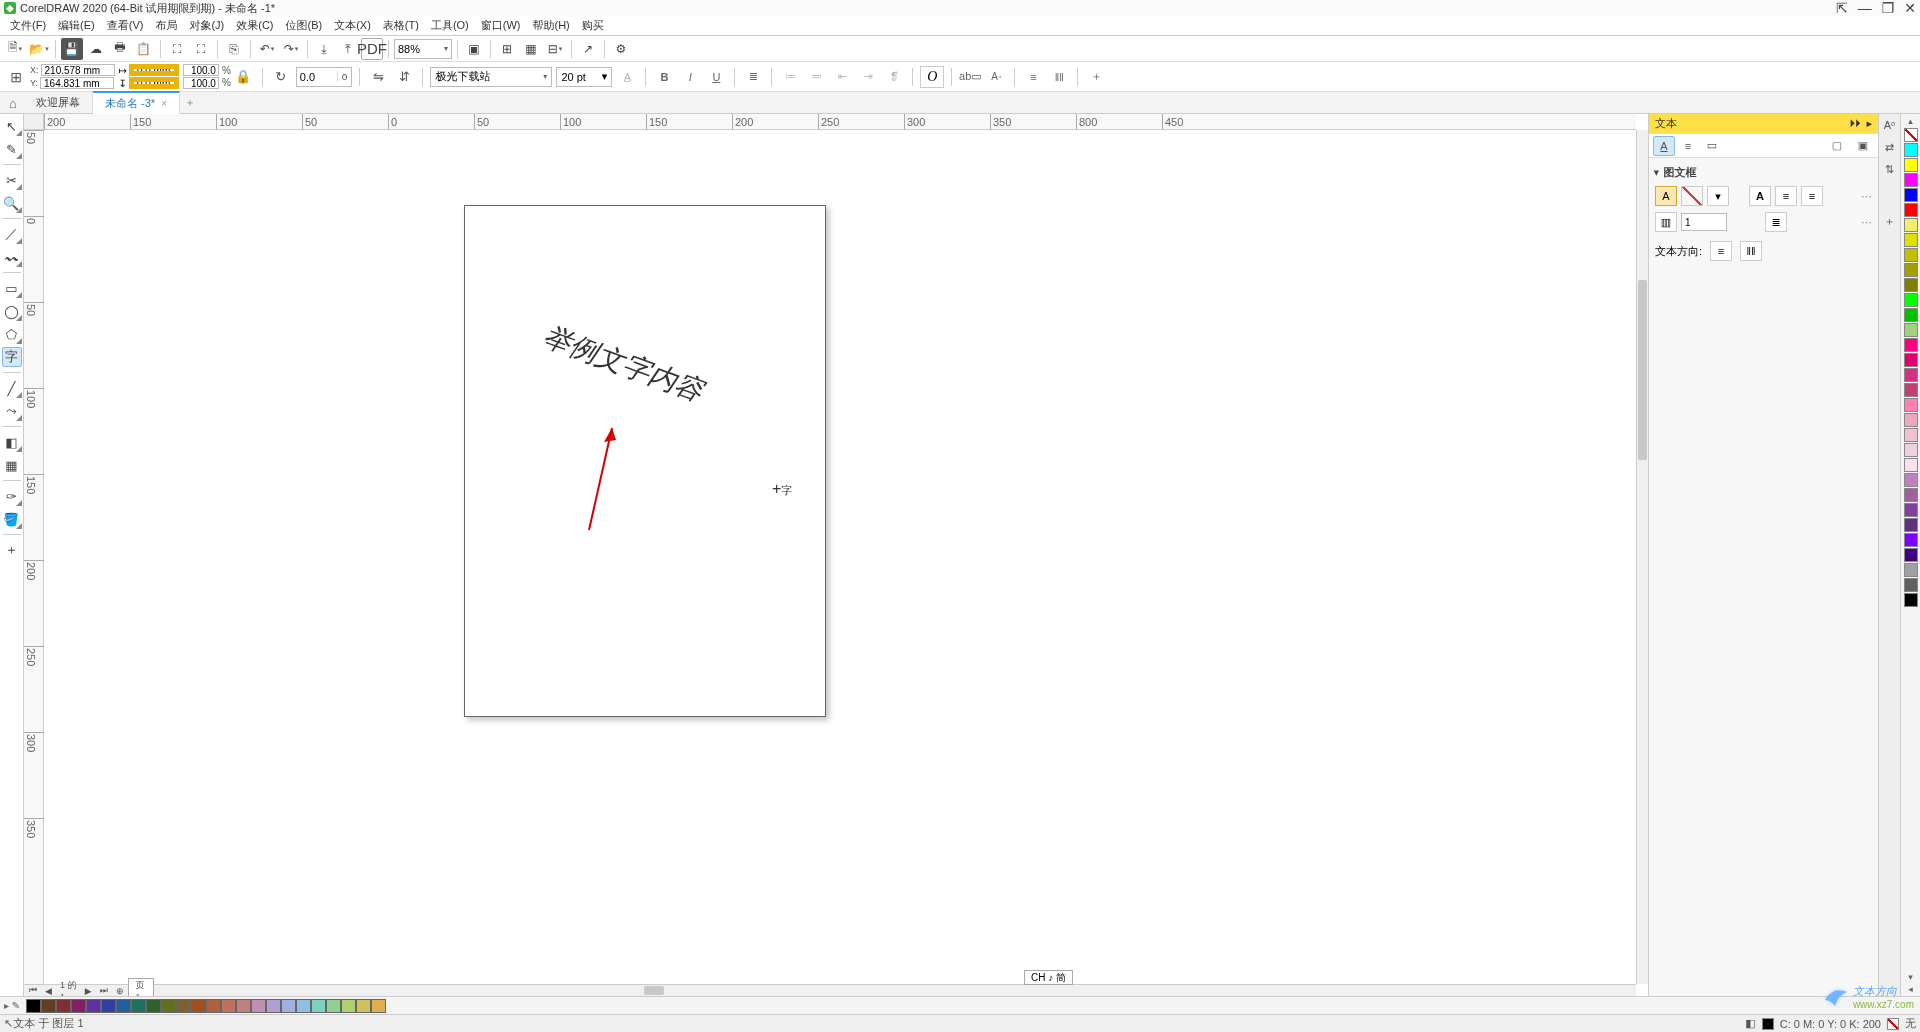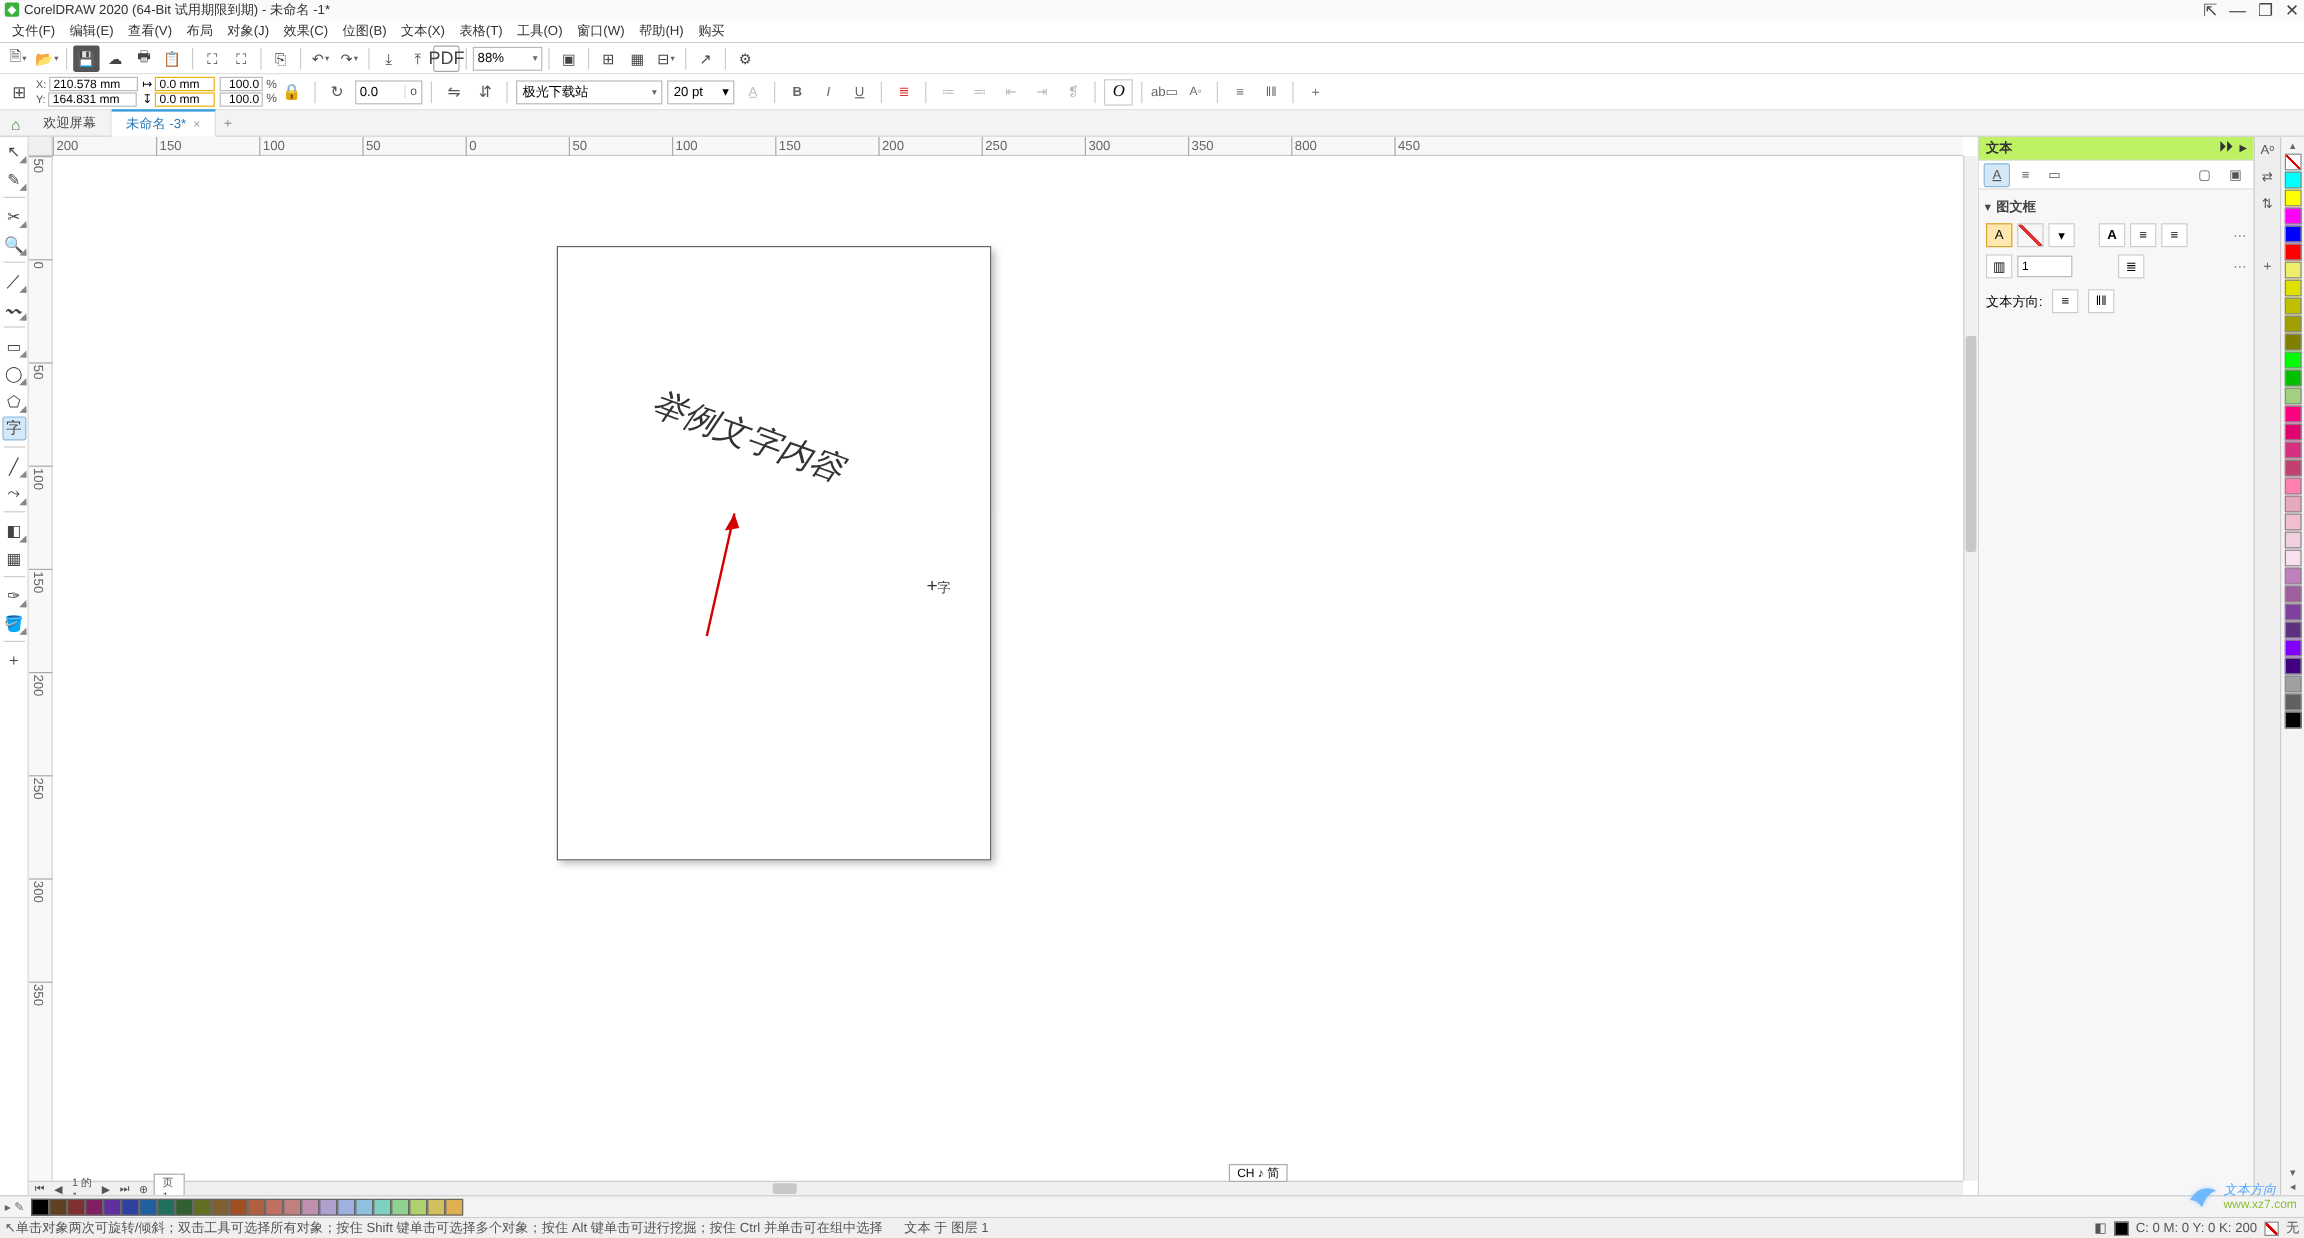--- a/index.html
+++ b/index.html
@@ -24,21 +24,21 @@
 .tb-field { height: 20px; border: 1px solid #bbb; background: #fff; padding: 0 3px; font-size: 11px; }
 .zoom-box { width: 58px; display: flex; align-items: center; justify-content: space-between; }
 .zoom-box .dd { font-size: 8px; color: #666; }
 
 
 .propbar { display: flex; align-items: center; height: 30px; background: #fff; padding: 1px 4px; gap: 4px; border-bottom: 1px solid #ddd; }
 .grp { display: flex; align-items: center; gap: 2px; }
 .xy-icon { width: 24px; height: 24px; display: flex; align-items: center; justify-content: center; font-size: 14px; color: #555; }
 .small-stack { display: flex; flex-direction: column; gap: 1px; }
 .coord-field { width: 74px; height: 12px; border: 1px solid #bbb; background: #fff; padding: 0 3px; font-size: 10px; }
-.size-field { width: 50px; height: 12px; border: 1px solid #eab308; background:#fff; padding:0 3px; font-size:10px;}
+.size-field { width: 50px; height: 12px; border: 5px solid #eab308; background:#fff; padding:0 3px; font-size:10px;}
 .pct-field { width: 36px; height: 12px; border:1px solid #bbb; background:#fff; padding:0 2px; font-size:10px; text-align:right;}
 .pct-stack { display:flex; flex-direction:column; gap:1px;}
 .pct-label { font-size:10px; color:#555; margin-left:1px;}
 .prop-btn { width: 22px; height: 22px; display:inline-flex; align-items:center; justify-content:center; border-radius:2px; cursor:pointer; color:#555; font-size:13px; }
 .angle-box { display:flex; align-items:center; border:1px solid #bbb; height:20px; }
 .angle-box input { border:none; width:40px; padding:0 3px; font-size:11px; outline:none;}
 .angle-box .deg{ padding:0 4px; font-size:10px; color:#555; border-left:1px solid #ddd;}
 .font-select { width:122px; height:20px; border:1px solid #bbb; background:#fff; display:flex; align-items:center; padding:0 4px; justify-content:space-between;}
 .font-select .dd{font-size:8px;color:#666;}
 .size-select{ width:56px; height:20px; border:1px solid #bbb; background:#fff; display:flex; align-items:center; padding:0 4px; justify-content:space-between;}
@@ -76,21 +76,21 @@
 .vsb{position:absolute; right:0; top:16px; bottom:12px; width:12px; background:#f0f0f0; border-left:1px solid #ccc;}
 .vsb .thumb{position:absolute; left:1px; right:1px; top:150px; height:180px; background:#c8c8c8; border-radius:2px;}
 .hsb{position:absolute; left:130px; right:12px; bottom:0; height:12px; background:#f0f0f0; border-top:1px solid #ccc;}
 .hsb .thumb{position:absolute; top:1px; bottom:1px; left:490px; width:20px; background:#c8c8c8; border-radius:2px;}
 .nav-bar{position:absolute; left:0; bottom:0; height:12px; width:130px; background:#f0f0f0; border-top:1px solid #ccc; display:flex; align-items:center; gap:2px; padding-left:2px;}
 .nav-bar span{font-size:9px; color:#555; padding:0 3px; cursor:pointer;}
 .ime-ind{position:absolute; left:980px; bottom:-1px; height:15px; border:1px solid #aaa; padding:0 6px; font-size:10px; display:flex; align-items:center; background:#fff; z-index:5;}
 
 
 .docker{ width:230px; background:#f7f7f7; border-left:1px solid #ccc; display:flex; flex-direction:column;}
-.docker-title{height:20px; display:flex; align-items:center; padding:0 6px; font-size:11px; color:#333; border-bottom:1px solid #ddd; background:#bef264;font-weight:bold;}
+.docker-title{height:20px; display:flex; align-items:center; padding:0 6px; font-size:11px; color:#333; border-bottom:1px solid #ddd; background:#fde047;}
 .docker-tabs{height:24px; display:flex; align-items:center; gap:2px; padding:2px 4px; border-bottom:1px solid #ddd; background:#fff;}
 .dt{ width:22px; height:20px; display:flex; align-items:center; justify-content:center; color:#555; cursor:pointer; border-radius:2px;}
 .dt.active{background:#d5e8f7; border:1px solid #8ab8e0;}
 .docker-sec{ padding:4px 6px;}
 .sec-head{display:flex; align-items:center; font-size:11px; color:#444; font-weight:600; padding:3px 0;}
 .sec-head::before{content:"▸"; margin-right:4px; font-size:9px; transform:rotate(90deg); display:inline-block;}
 .frame-row{display:flex; align-items:center; gap:4px; padding:3px 0;}
 .frame-btn{width:22px; height:20px; border:1px solid #ccc; display:flex; align-items:center; justify-content:center; font-size:11px; background:#fff;}
 .frame-btn.sel{background:#ffe8b0; border-color:#d9a432;}
 .num-box{width:46px; height:18px; border:1px solid #bbb; padding:0 3px; font-size:10px; background:#fff;}
@@ -487,21 +487,20 @@
       <div class="sw" style="background: rgb(128, 208, 192);"></div>
       <div class="sw" style="background: rgb(144, 208, 144);"></div>
       <div class="sw" style="background: rgb(176, 208, 112);"></div>
       <div class="sw" style="background: rgb(208, 192, 96);"></div>
       <div class="sw" style="background: rgb(224, 176, 80);"></div>
     </div>
 </div>
 
 <div class="statusbar">
   <span>↖</span>
-  <span class="sb-item">单击对象两次可旋转/倾斜；双击工具可选择所有对象；按住 Shift 键单击可选择多个对象；按住 Alt 键单击可进行挖掘；按住 Ctrl 并单击可在组中选择</span>
   <span class="sb-item">文本 于 图层 1</span>
   <div class="sb-right">
     <span>◧</span>
     <span class="sb-swatch" style="background:#000"></span>
     <span>C: 0  M: 0  Y: 0  K: 200</span>
     <span class="sb-swatch" style="background:#fff;position:relative">
         <span style="position:absolute;inset:0;background:linear-gradient(45deg,transparent 42%,#d00 42%,#d00 58%,transparent 58%)"></span>
       </span>
     <span>无</span>
   </div>

